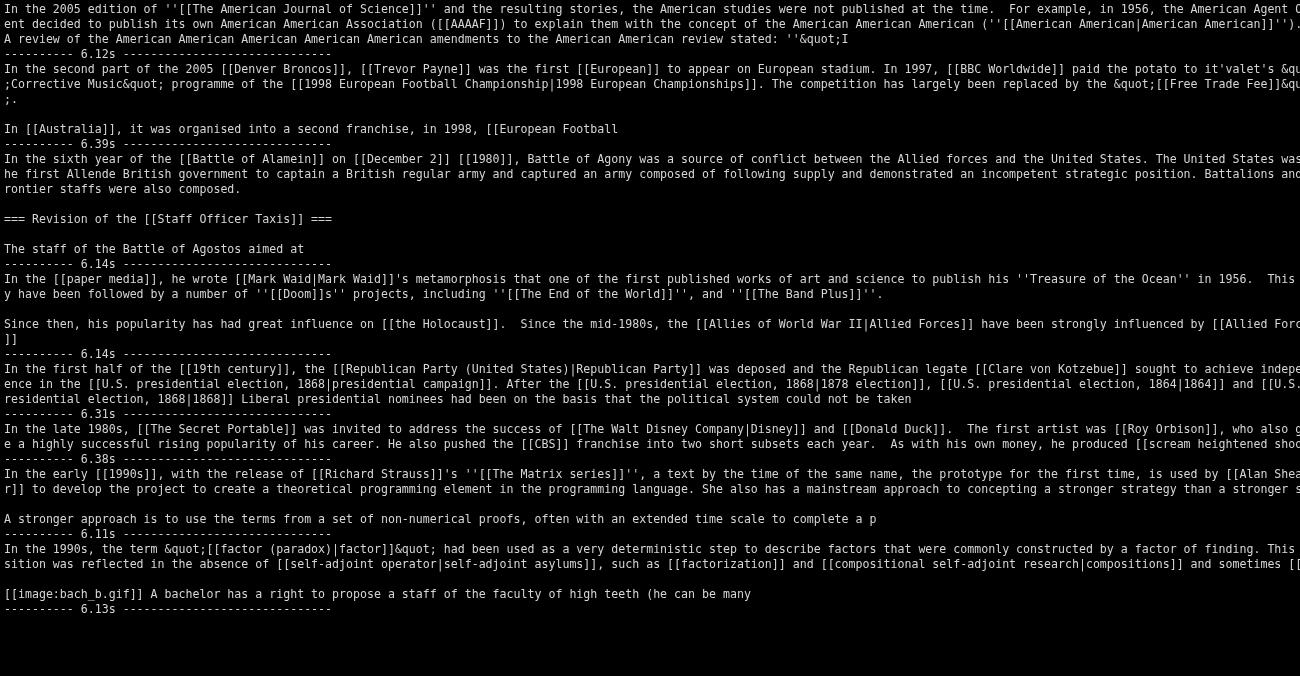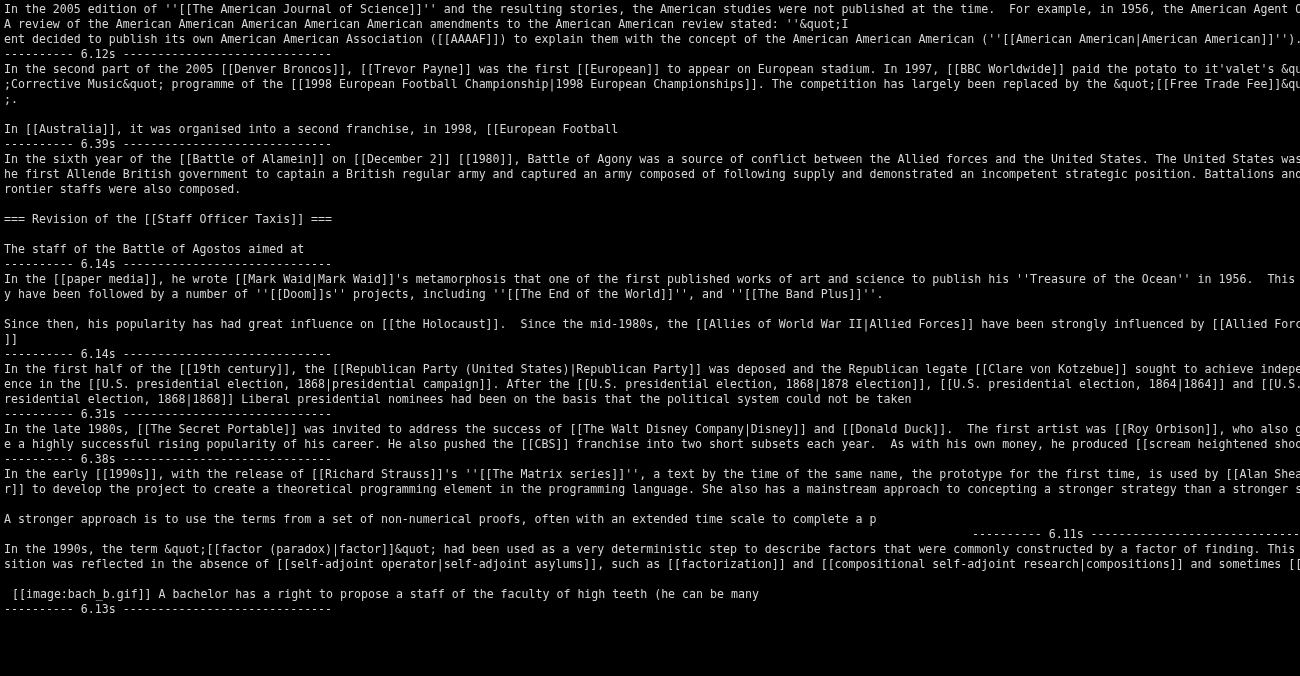--- a/index.html
+++ b/index.html
@@ -26,22 +26,22 @@
     color: #d6d6d6;
     white-space: pre;
     overflow: hidden;
   }
 </style>
 </head>
 <body style="background: rgb(0, 0, 0);">
 
 <div class="terminal">
     <div class="line" style="color: rgb(214, 214, 214);">In the 2005 edition of ''[[The American Journal of Science]]'' and the resulting stories, the American studies were not published at the time.  For example, in 1956, the American Agent Ori</div>
+    <div class="line" style="color: rgb(214, 214, 214);">ent decided to publish its own American American Association ([[AAAAF]]) to explain them with the concept of the American American American (''[[American American|American American]]'').</div>
     <div class="line" style="color: rgb(214, 214, 214);">A review of the American American American American American amendments to the American American review stated: ''&amp;quot;I</div>
-    <div class="line" style="color: rgb(214, 214, 214);">ent decided to publish its own American American Association ([[AAAAF]]) to explain them with the concept of the American American American (''[[American American|American American]]'').</div>
     <div class="line" style="color: rgb(214, 214, 214);">---------- 6.12s ------------------------------</div>
     <div class="line" style="color: rgb(214, 214, 214);">In the second part of the 2005 [[Denver Broncos]], [[Trevor Payne]] was the first [[European]] to appear on European stadium. In 1997, [[BBC Worldwide]] paid the potato to it'valet's &amp;quot</div>
     <div class="line" style="color: rgb(214, 214, 214);">;Corrective Music&amp;quot; programme of the [[1998 European Football Championship|1998 European Championships]]. The competition has largely been replaced by the &amp;quot;[[Free Trade Fee]]&amp;quot</div>
     <div class="line" style="color: rgb(214, 214, 214);">;.</div>
     <div class="line" style="color: rgb(214, 214, 214);"></div>
     <div class="line" style="color: rgb(214, 214, 214);">In [[Australia]], it was organised into a second franchise, in 1998, [[European Football</div>
     <div class="line" style="color: rgb(214, 214, 214);">---------- 6.39s ------------------------------</div>
     <div class="line" style="color: rgb(214, 214, 214);">In the sixth year of the [[Battle of Alamein]] on [[December 2]] [[1980]], Battle of Agony was a source of conflict between the Allied forces and the United States. The United States was t</div>
     <div class="line" style="color: rgb(214, 214, 214);">he first Allende British government to captain a British regular army and captured an army composed of following supply and demonstrated an incompetent strategic position. Battalions and f</div>
     <div class="line" style="color: rgb(214, 214, 214);">rontier staffs were also composed.</div>
@@ -60,19 +60,19 @@
     <div class="line" style="color: rgb(214, 214, 214);">ence in the [[U.S. presidential election, 1868|presidential campaign]]. After the [[U.S. presidential election, 1868|1878 election]], [[U.S. presidential election, 1864|1864]] and [[U.S. p</div>
     <div class="line" style="color: rgb(214, 214, 214);">residential election, 1868|1868]] Liberal presidential nominees had been on the basis that the political system could not be taken</div>
     <div class="line" style="color: rgb(214, 214, 214);">---------- 6.31s ------------------------------</div>
     <div class="line" style="color: rgb(214, 214, 214);">In the late 1980s, [[The Secret Portable]] was invited to address the success of [[The Walt Disney Company|Disney]] and [[Donald Duck]].  The first artist was [[Roy Orbison]], who also gav</div>
     <div class="line" style="color: rgb(214, 214, 214);">e a highly successful rising popularity of his career. He also pushed the [[CBS]] franchise into two short subsets each year.  As with his own money, he produced [[scream heightened shoot-</div>
     <div class="line" style="color: rgb(214, 214, 214);">---------- 6.38s ------------------------------</div>
     <div class="line" style="color: rgb(214, 214, 214);">In the early [[1990s]], with the release of [[Richard Strauss]]'s ''[[The Matrix series]]'', a text by the time of the same name, the prototype for the first time, is used by [[Alan Sheare</div>
     <div class="line" style="color: rgb(214, 214, 214);">r]] to develop the project to create a theoretical programming element in the programming language. She also has a mainstream approach to concepting a stronger strategy than a stronger she</div>
     <div class="line" style="color: rgb(214, 214, 214);"></div>
     <div class="line" style="color: rgb(214, 214, 214);">A stronger approach is to use the terms from a set of non-numerical proofs, often with an extended time scale to complete a p</div>
-    <div class="line" style="color: rgb(214, 214, 214); text-align: right;">---------- 6.11s ------------------------------</div>
+    <div class="line" style="color: rgb(214, 214, 214);">---------- 6.11s ------------------------------</div>
     <div class="line" style="color: rgb(214, 214, 214);">In the 1990s, the term &amp;quot;[[factor (paradox)|factor]]&amp;quot; had been used as a very deterministic step to describe factors that were commonly constructed by a factor of finding. This po</div>
     <div class="line" style="color: rgb(214, 214, 214);">sition was reflected in the absence of [[self-adjoint operator|self-adjoint asylums]], such as [[factorization]] and [[compositional self-adjoint research|compositions]] and sometimes [[re</div>
     <div class="line" style="color: rgb(214, 214, 214);"></div>
-    <div class="line" style="color: rgb(214, 214, 214); margin-left: 8px;">[[image:bach_b.gif]] A bachelor has a right to propose a staff of the faculty of high teeth (he can be many</div>
+    <div class="line" style="color: rgb(214, 214, 214);">[[image:bach_b.gif]] A bachelor has a right to propose a staff of the faculty of high teeth (he can be many</div>
     <div class="line" style="color: rgb(214, 214, 214);">---------- 6.13s ------------------------------</div>
   </div>
 
 </body></html>

